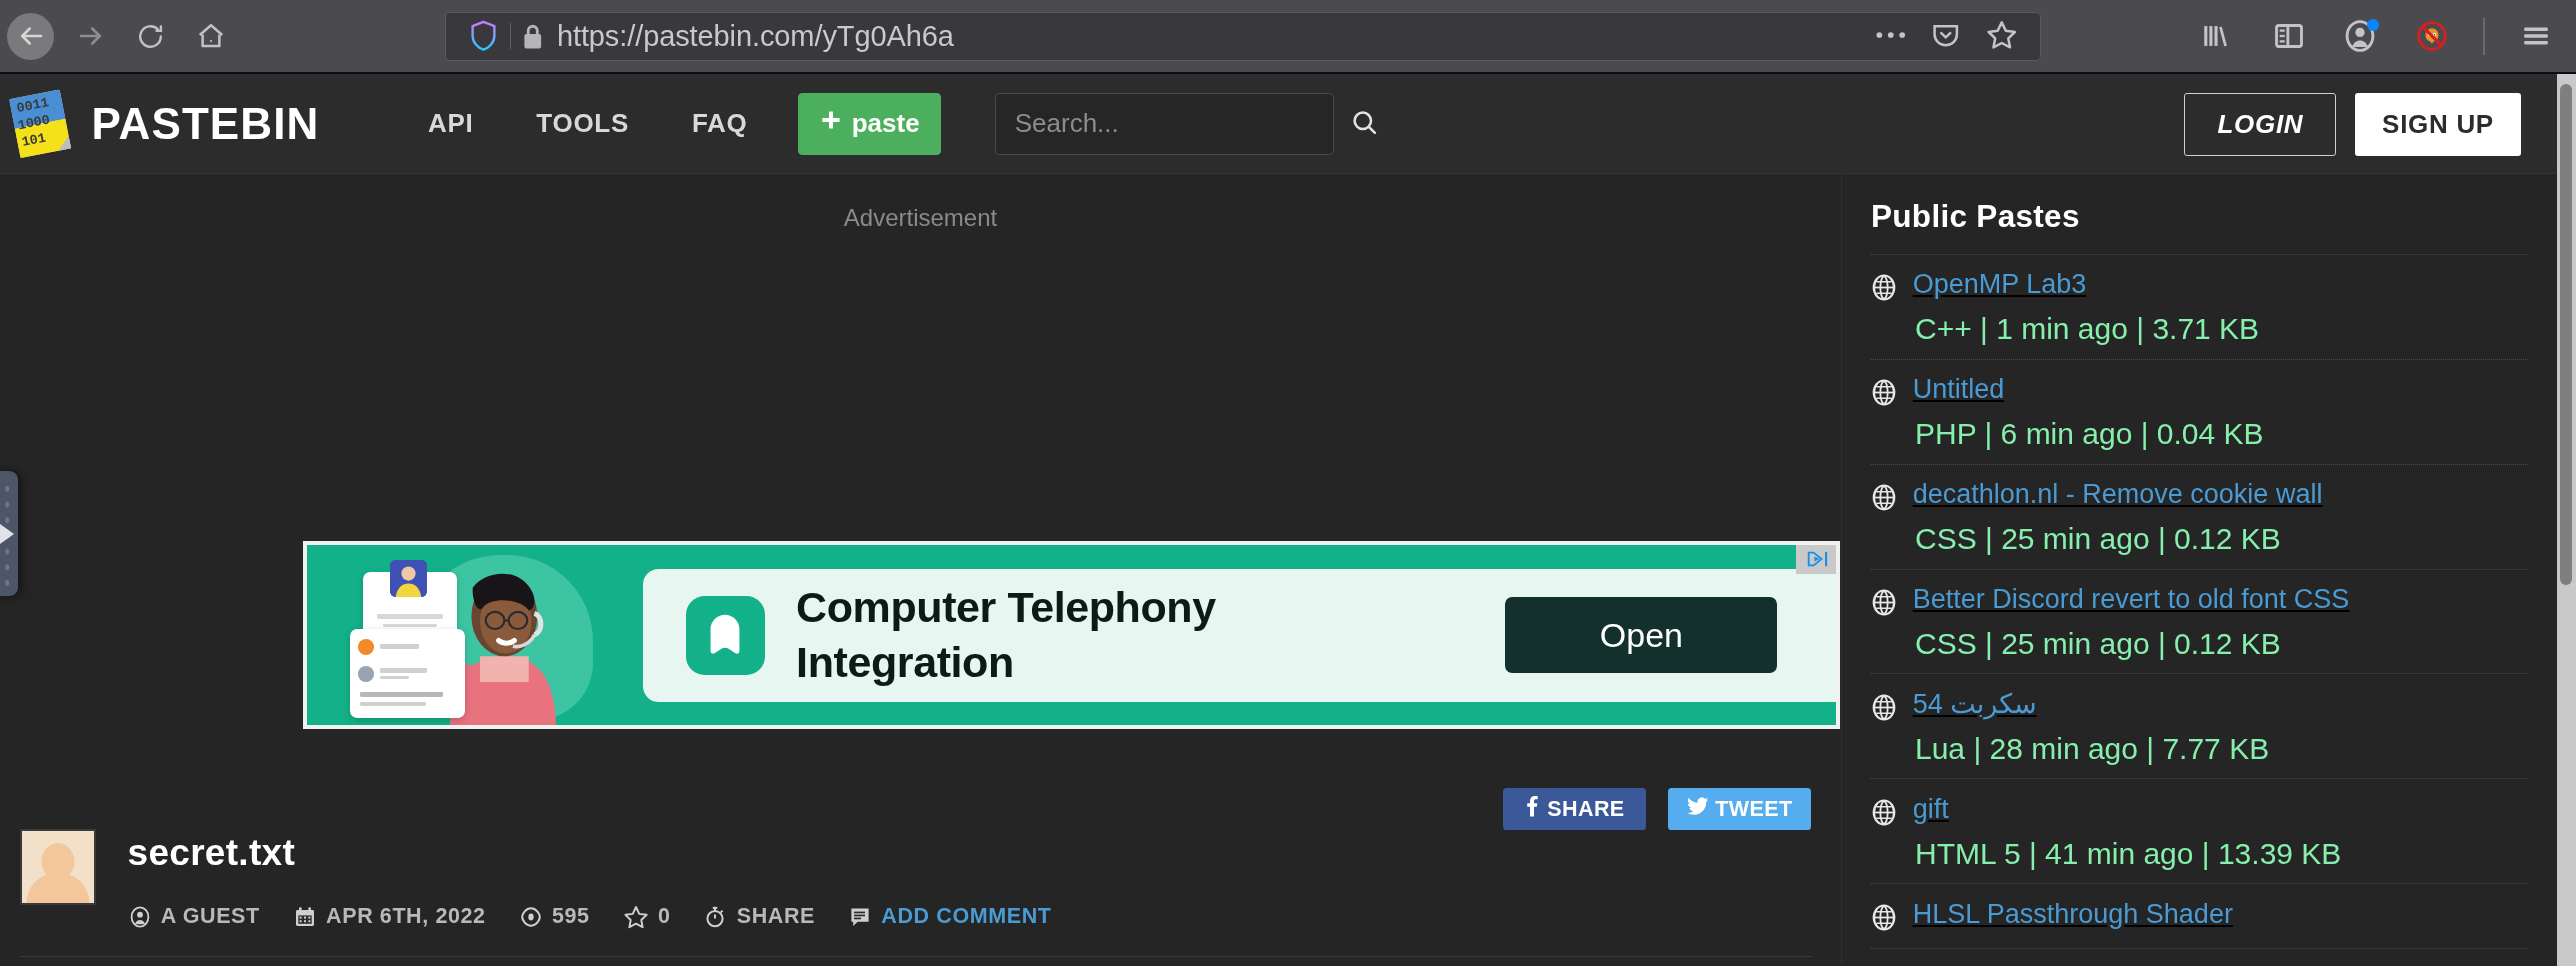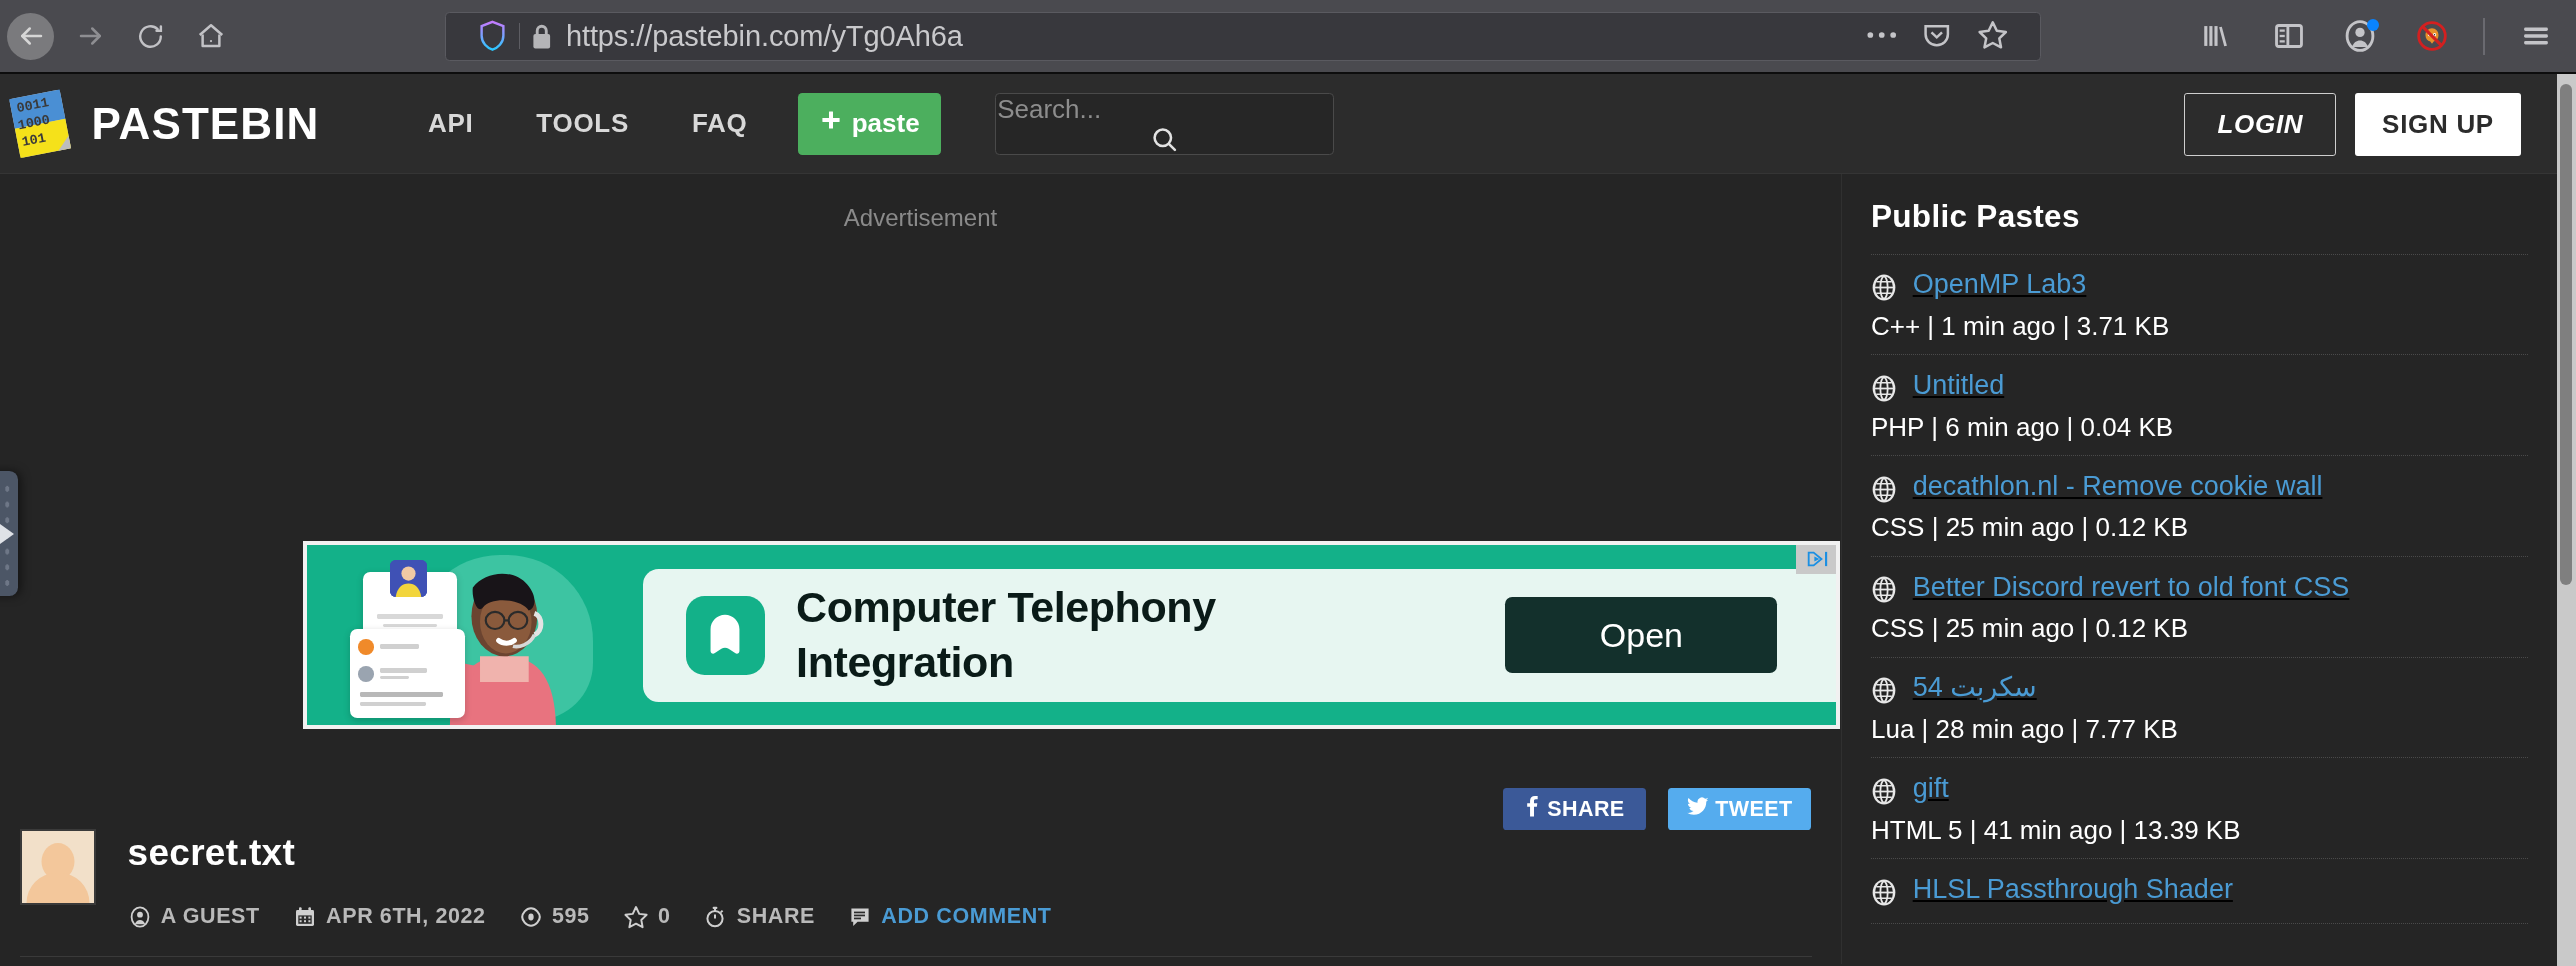--- a/index.html
+++ b/index.html
@@ -26,21 +26,21 @@
   .nav-btn.active { background: #7a7a7d; }
   .nav-btn svg { display: block; }
 
   .urlbar {
     position: absolute; left: 445px; top: 11.5px;
     width: 1596px; height: 49px;
     background: #38383d;
     border: 0.7px solid #5a5a60;
     border-radius: 4.3px;
     display: flex; align-items: center;
-    padding: 0 32px;
+    padding: 0 23px;
   }
   .urlbar .shield { margin-right: 11.5px; display:flex; }
   .urlbar .vdiv { width: 1.4px; height: 26px; background: #5d5d63; margin-right: 11.5px; }
   .urlbar .lock { margin-right: 13px; display:flex; }
   .url-text {
     flex: 1;
     color: #c9c9cc; font-size: 29px;
     font-family: "Liberation Sans", sans-serif;
     white-space: nowrap; overflow: hidden;
     letter-spacing: -0.1px;
@@ -102,21 +102,20 @@
     font-family: "Liberation Sans", sans-serif;
   }
   .searchwrap {
     margin-left: 54px;
     width: 339px; height: 62px;
     background: #262626;
     border: 0.7px solid #4a4a4a;
     border-radius: 4.3px;
     display: flex; align-items: center;
     padding: 0 18.6px;
-    flex-direction: column;
   }
   .searchwrap input {
     flex: 1; background: transparent; border: none; outline: none;
     color: #cfcfcf; font-size: 26px;
     font-family: "Liberation Sans", sans-serif;
   }
   .searchwrap input::placeholder { color: #8d8d8d; }
 
   .auth-block {
     position: absolute; right: 36px; top: 0; height: 100px;
@@ -322,22 +321,22 @@
     margin: 0 0 0 0;
   }
   .pp-item { padding: 15.7px 0 14.3px 0; }
   .pp-head { display: flex; align-items: flex-start; text-decoration: underline; }
   .pp-globe { margin-right: 15.7px; margin-top: 2.9px; flex: none; }
   .pp-name {
     color: #4a9bd4; font-size: 27px; text-decoration: none;
     line-height: 1.05;
   }
   .pp-meta {
-    color: #ffffff; font-size: 26px;
-    margin-top: 8.6px; 
+    color: #86efac; font-size: 30px;
+    margin-top: 8.6px; margin-left: 44px;
     line-height: 1.05;
   }
   .rtl { direction: rtl; unicode-bidi: bidi-override; display: inline-block; }
 
   
   .page-scrollbar {
     position: absolute; right: 0; top: 74px;
     width: 19.3px; height: 893px;
     background: #c9c9c9;
   }

